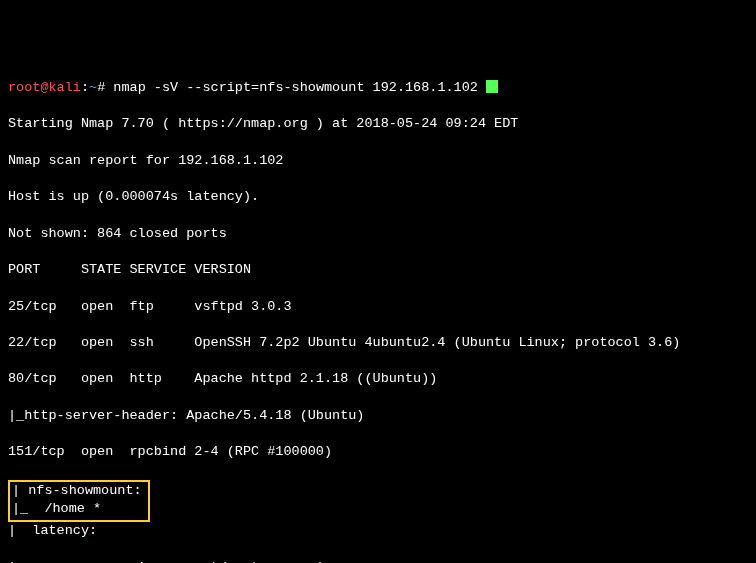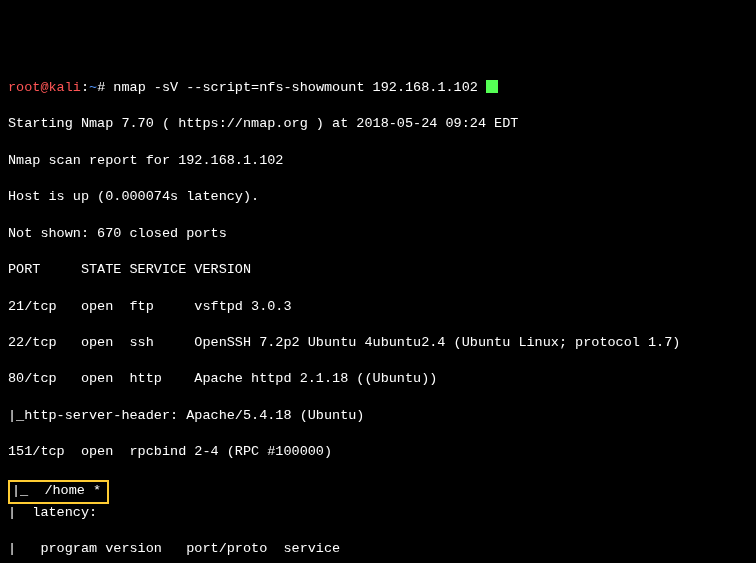--- a/index.html
+++ b/index.html
@@ -41,28 +41,28 @@
   </style>
 </head>
 <body>
 
 
 
 <span class="line"><span class="red">root</span><span class="red">@</span><span class="red">kali</span><span class="white">:</span><span class="blue">~</span><span class="white">#</span><span class="white"> nmap -sV --script=nfs-showmount 192.168.1.102</span><span class="cursor"></span></span>
 <span class="line">Starting Nmap 7.70 ( https://nmap.org ) at 2018-05-24 09:24 EDT</span>
 <span class="line">Nmap scan report for 192.168.1.102</span>
 <span class="line">Host is up (0.000074s latency).</span>
-<span class="line">Not shown: 670 closed ports</span>
+<span class="line">Not shown: 864 closed ports</span>
 <span class="line">PORT     STATE SERVICE VERSION</span>
-<span class="line">21/tcp   open  ftp     vsftpd 3.0.3</span>
-<span class="line">22/tcp   open  ssh     OpenSSH 7.2p2 Ubuntu 4ubuntu2.4 (Ubuntu Linux; protocol 1.7)</span>
+<span class="line">25/tcp   open  ftp     vsftpd 3.0.3</span>
+<span class="line">22/tcp   open  ssh     OpenSSH 7.2p2 Ubuntu 4ubuntu2.4 (Ubuntu Linux; protocol 3.6)</span>
 <span class="line">80/tcp   open  http    Apache httpd 2.1.18 ((Ubuntu))</span>
 <span class="line">|_http-server-header: Apache/5.4.18 (Ubuntu)</span>
 <span class="line">151/tcp  open  rpcbind 2-4 (RPC #100000)</span>
-<span class="highlight-box"><span>|_  /home *</span></span>
+<span class="highlight-box"><span class="line">| nfs-showmount:</span><span>|_  /home *</span></span>
 <span class="line">|  latency:</span>
 <span class="line">|   program version   port/proto  service</span>
 
 
 
 
 
 
 
 

